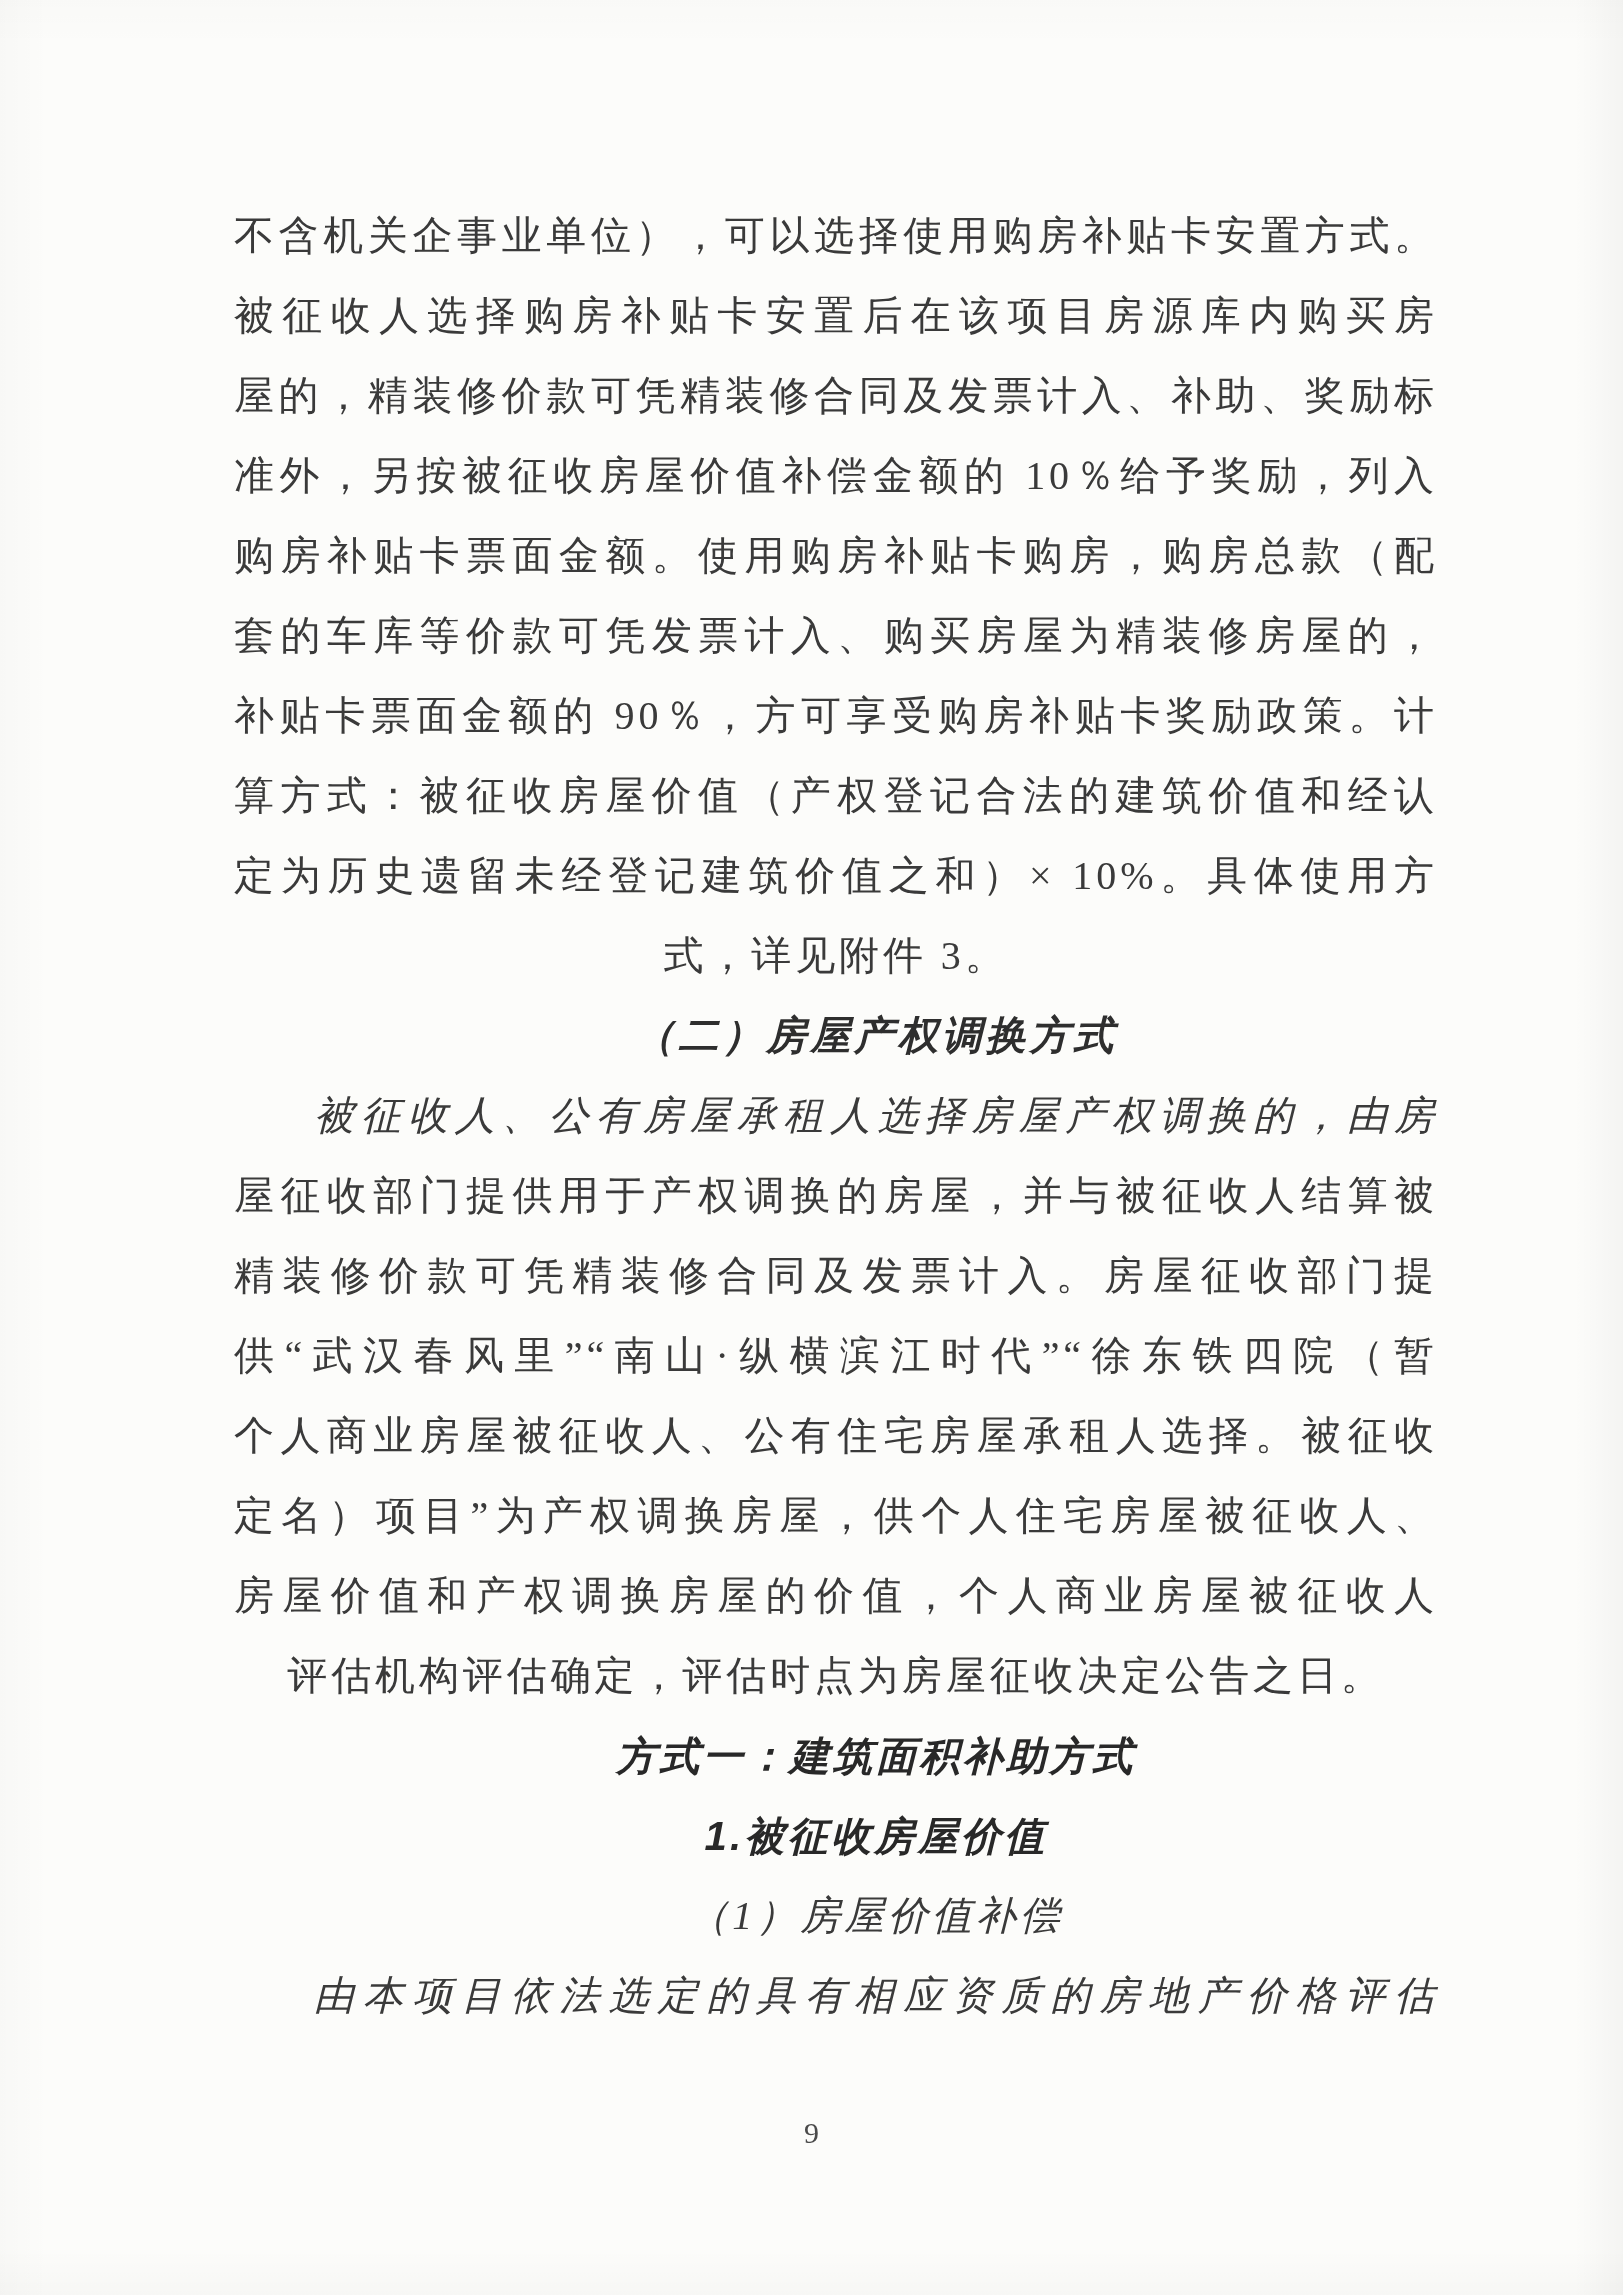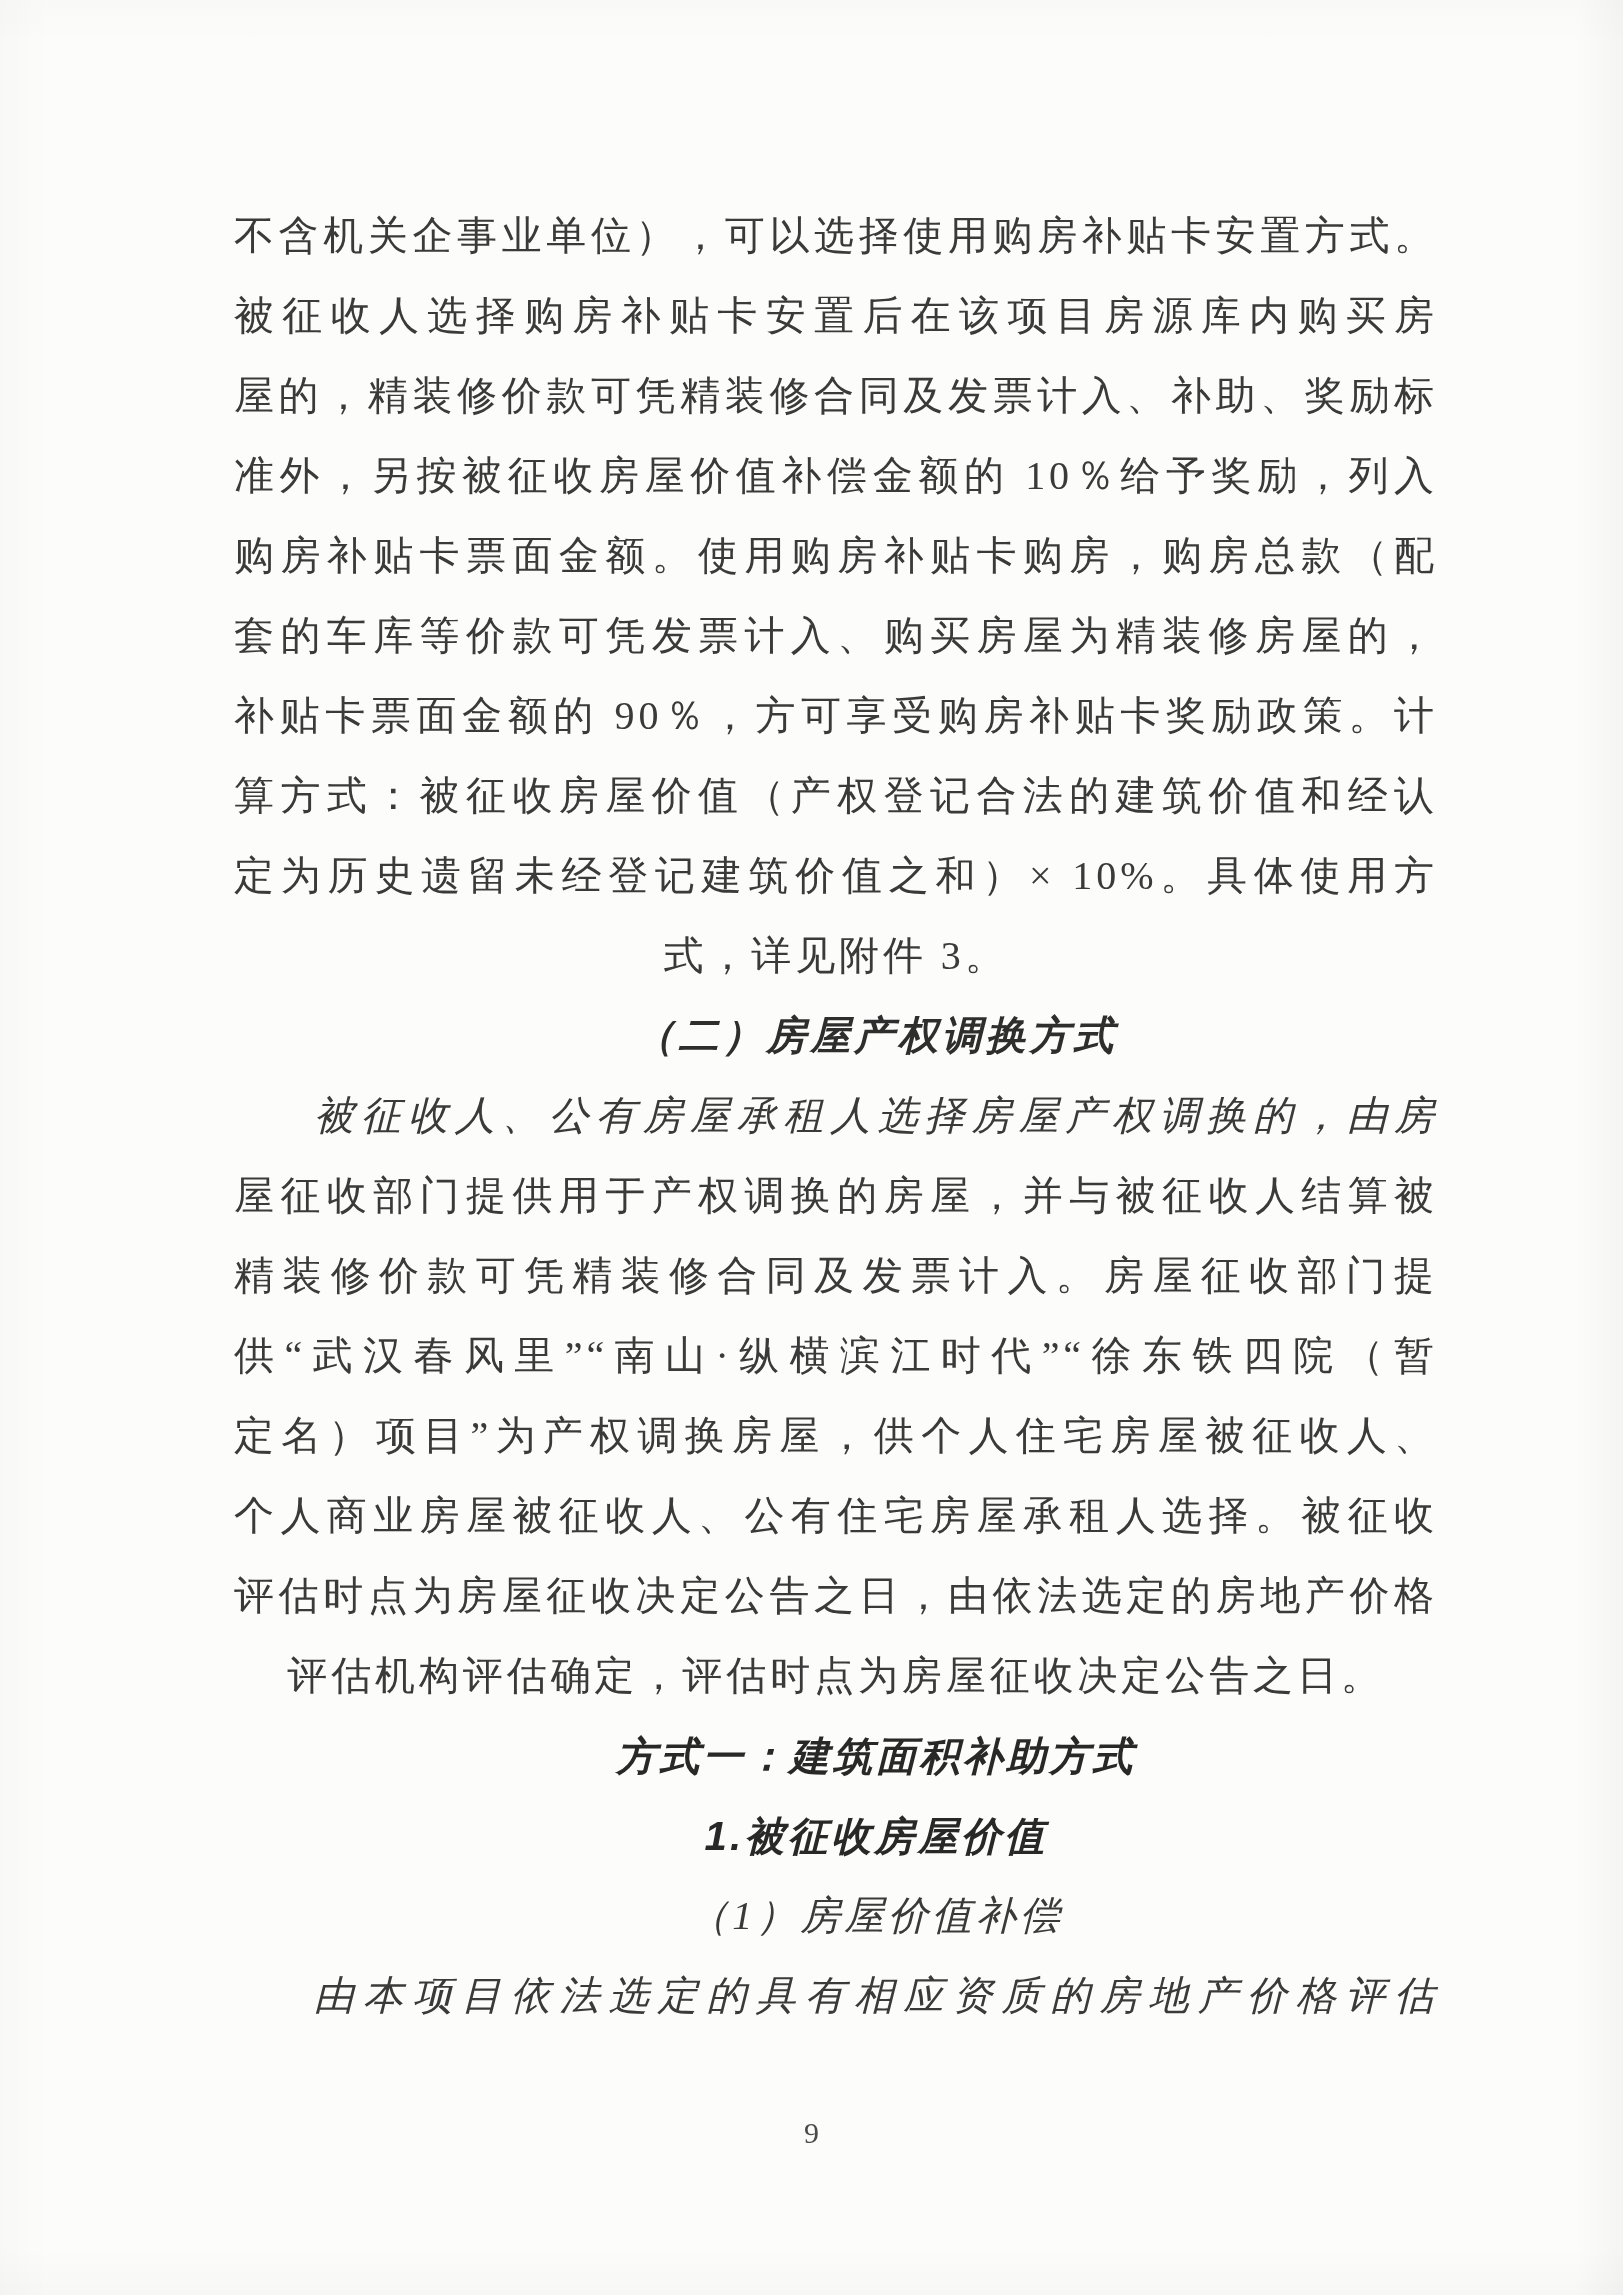--- a/index.html
+++ b/index.html
@@ -76,23 +76,23 @@
   <p class="full">套的车库等价款可凭发票计入、购买房屋为精装修房屋的，</p>
   <p class="full">补贴卡票面金额的 90％，方可享受购房补贴卡奖励政策。计</p>
   <p class="full">算方式：被征收房屋价值（产权登记合法的建筑价值和经认</p>
   <p class="full">定为历史遗留未经登记建筑价值之和）× 10%。具体使用方</p>
   <p>式，详见附件 3。</p>
   <p class="indent kai-bold">（二）房屋产权调换方式</p>
   <p class="indent full">被征收人、公有房屋承租人选择房屋产权调换的，由房</p>
   <p class="full">屋征收部门提供用于产权调换的房屋，并与被征收人结算被</p>
   <p class="full">精装修价款可凭精装修合同及发票计入。房屋征收部门提</p>
   <p class="full">供“武汉春风里”“南山·纵横滨江时代”“徐东铁四院（暂</p>
+  <p class="full">个人商业房屋被征收人、公有住宅房屋承租人选择。被征收</p>
   <p class="full">定名）项目”为产权调换房屋，供个人住宅房屋被征收人、</p>
-  <p class="full">个人商业房屋被征收人、公有住宅房屋承租人选择。被征收</p>
-  <p class="full">评估时点为房屋征收决定公告之日，由依法选定的房地产价格</p>
+  <p class="full">房屋价值和产权调换房屋的价值，个人商业房屋被征收人</p>
   <p>评估机构评估确定，评估时点为房屋征收决定公告之日。</p>
   <p class="indent hei-bold">方式一：建筑面积补助方式</p>
   <p class="indent hei-bold">1.被征收房屋价值</p>
   <p class="indent">（1）房屋价值补偿</p>
   <p class="indent full">由本项目依法选定的具有相应资质的房地产价格评估</p>
 </main>
 
 <footer class="page-footer">9</footer>
 
 

